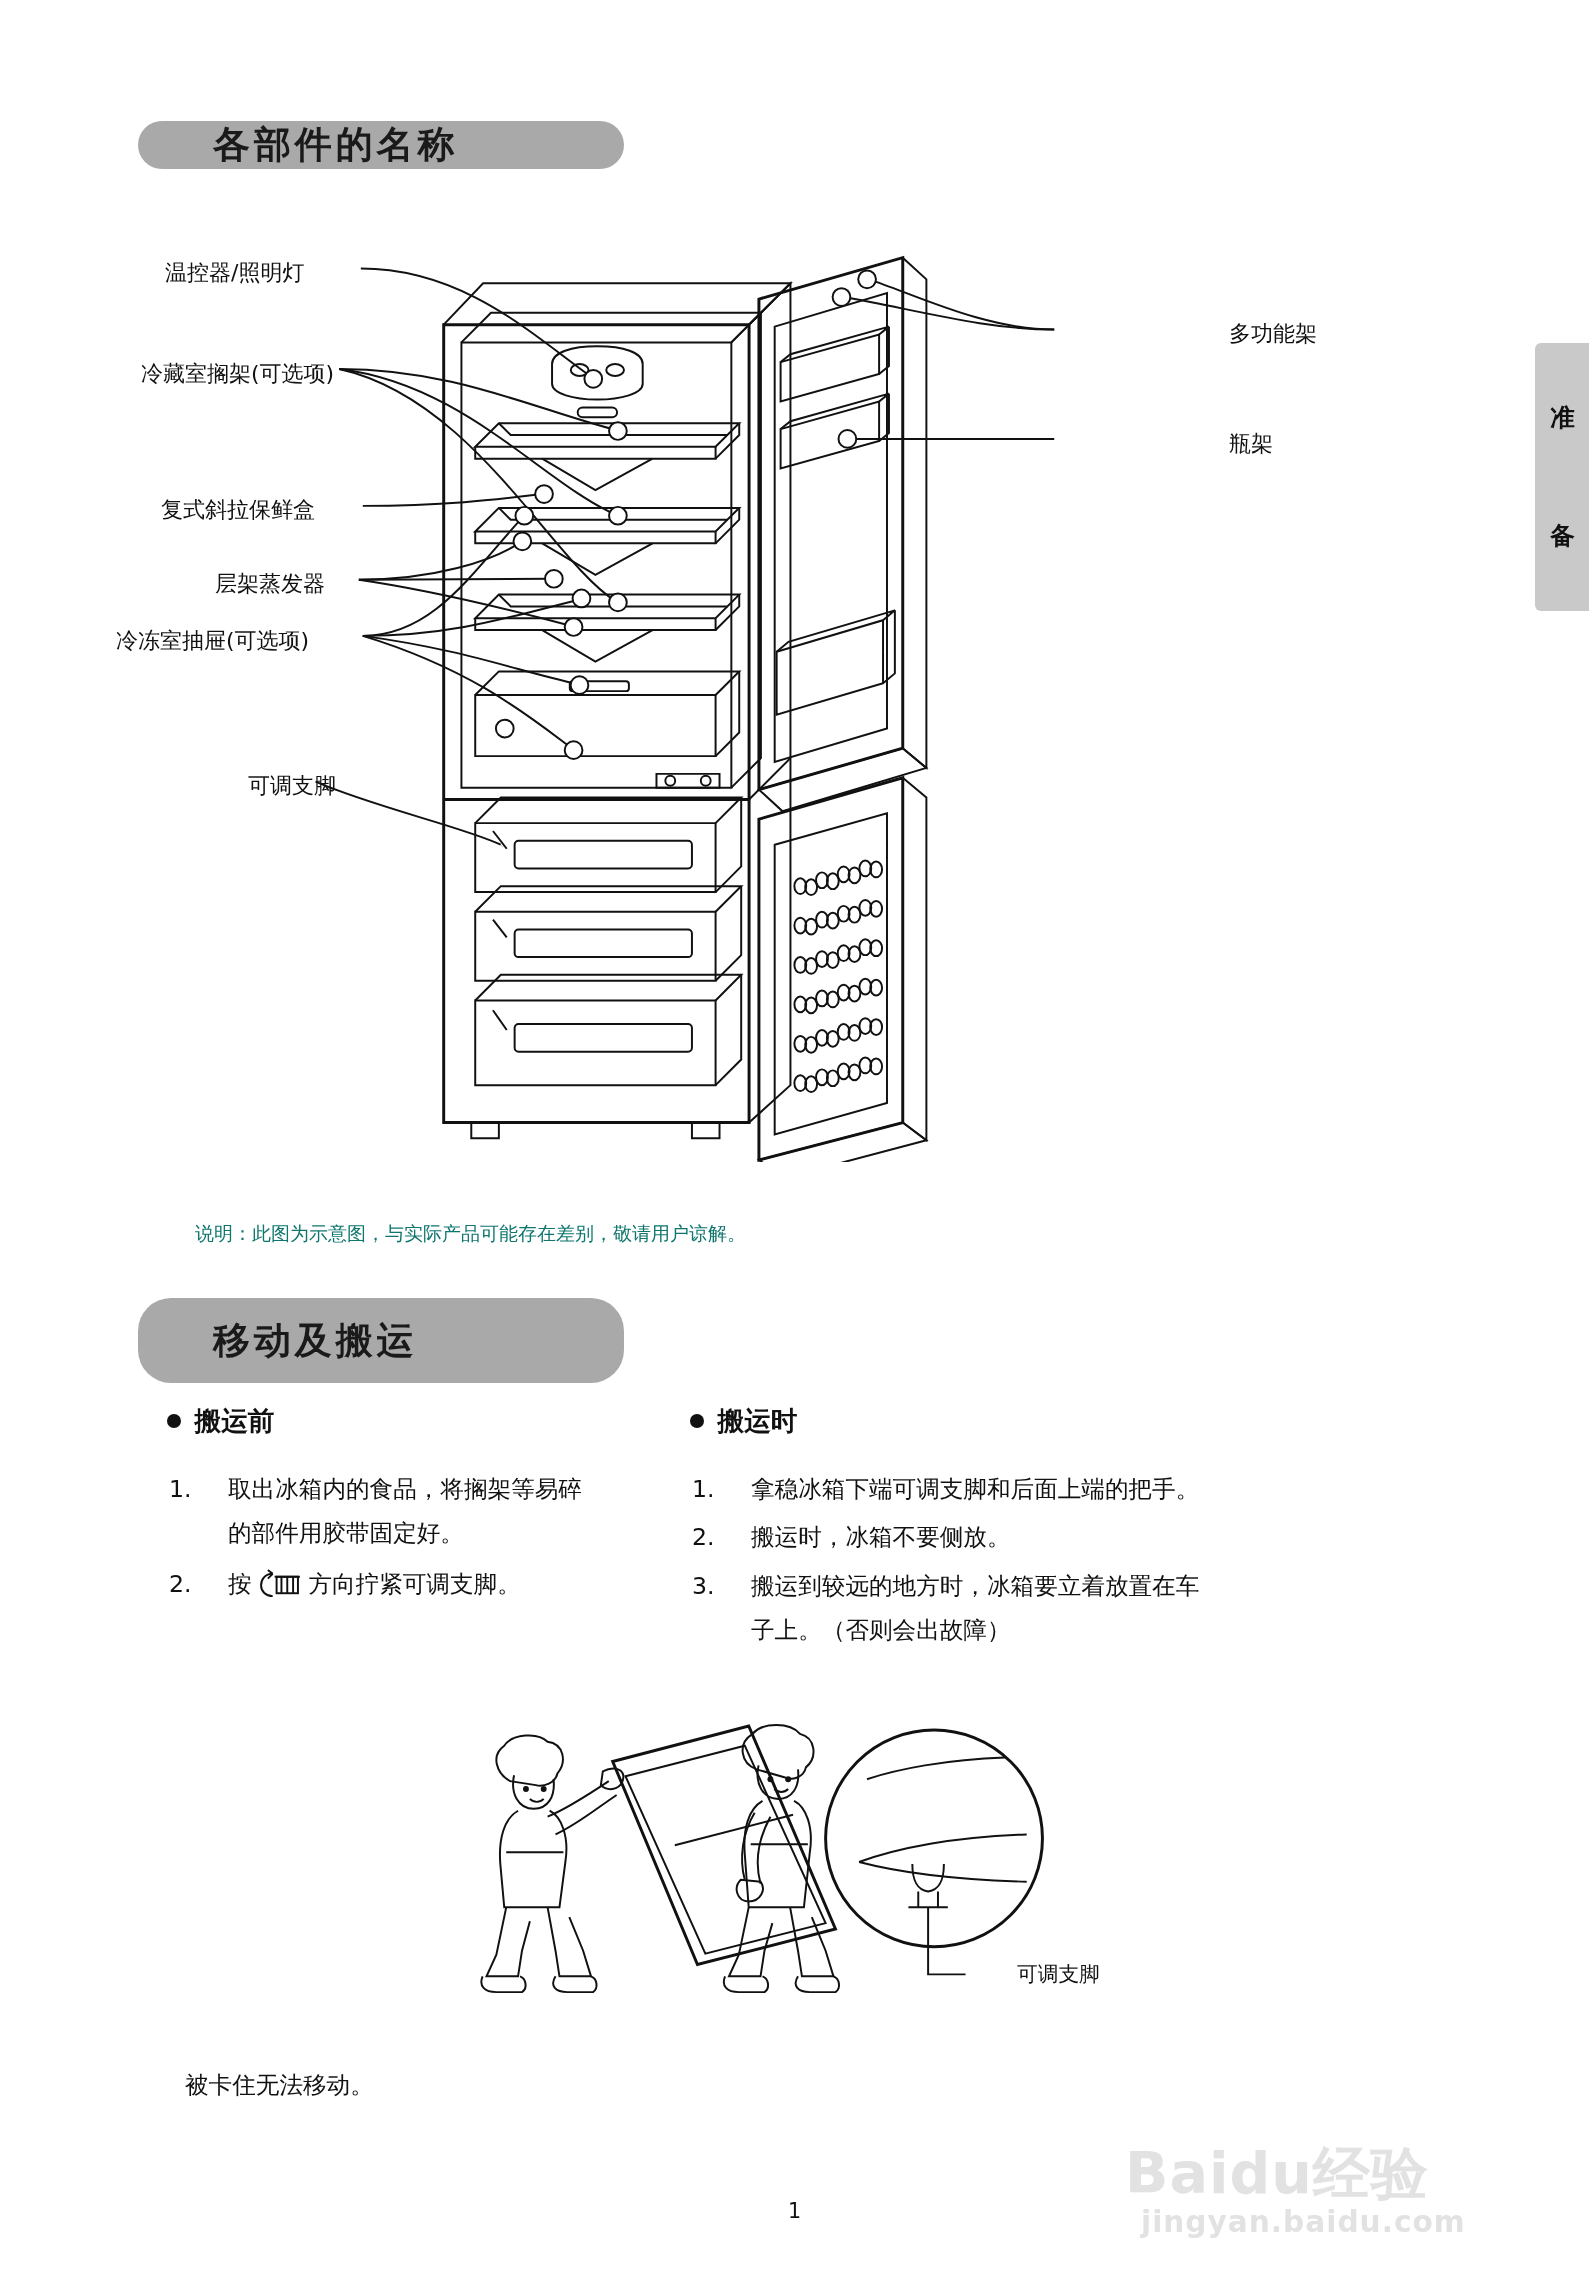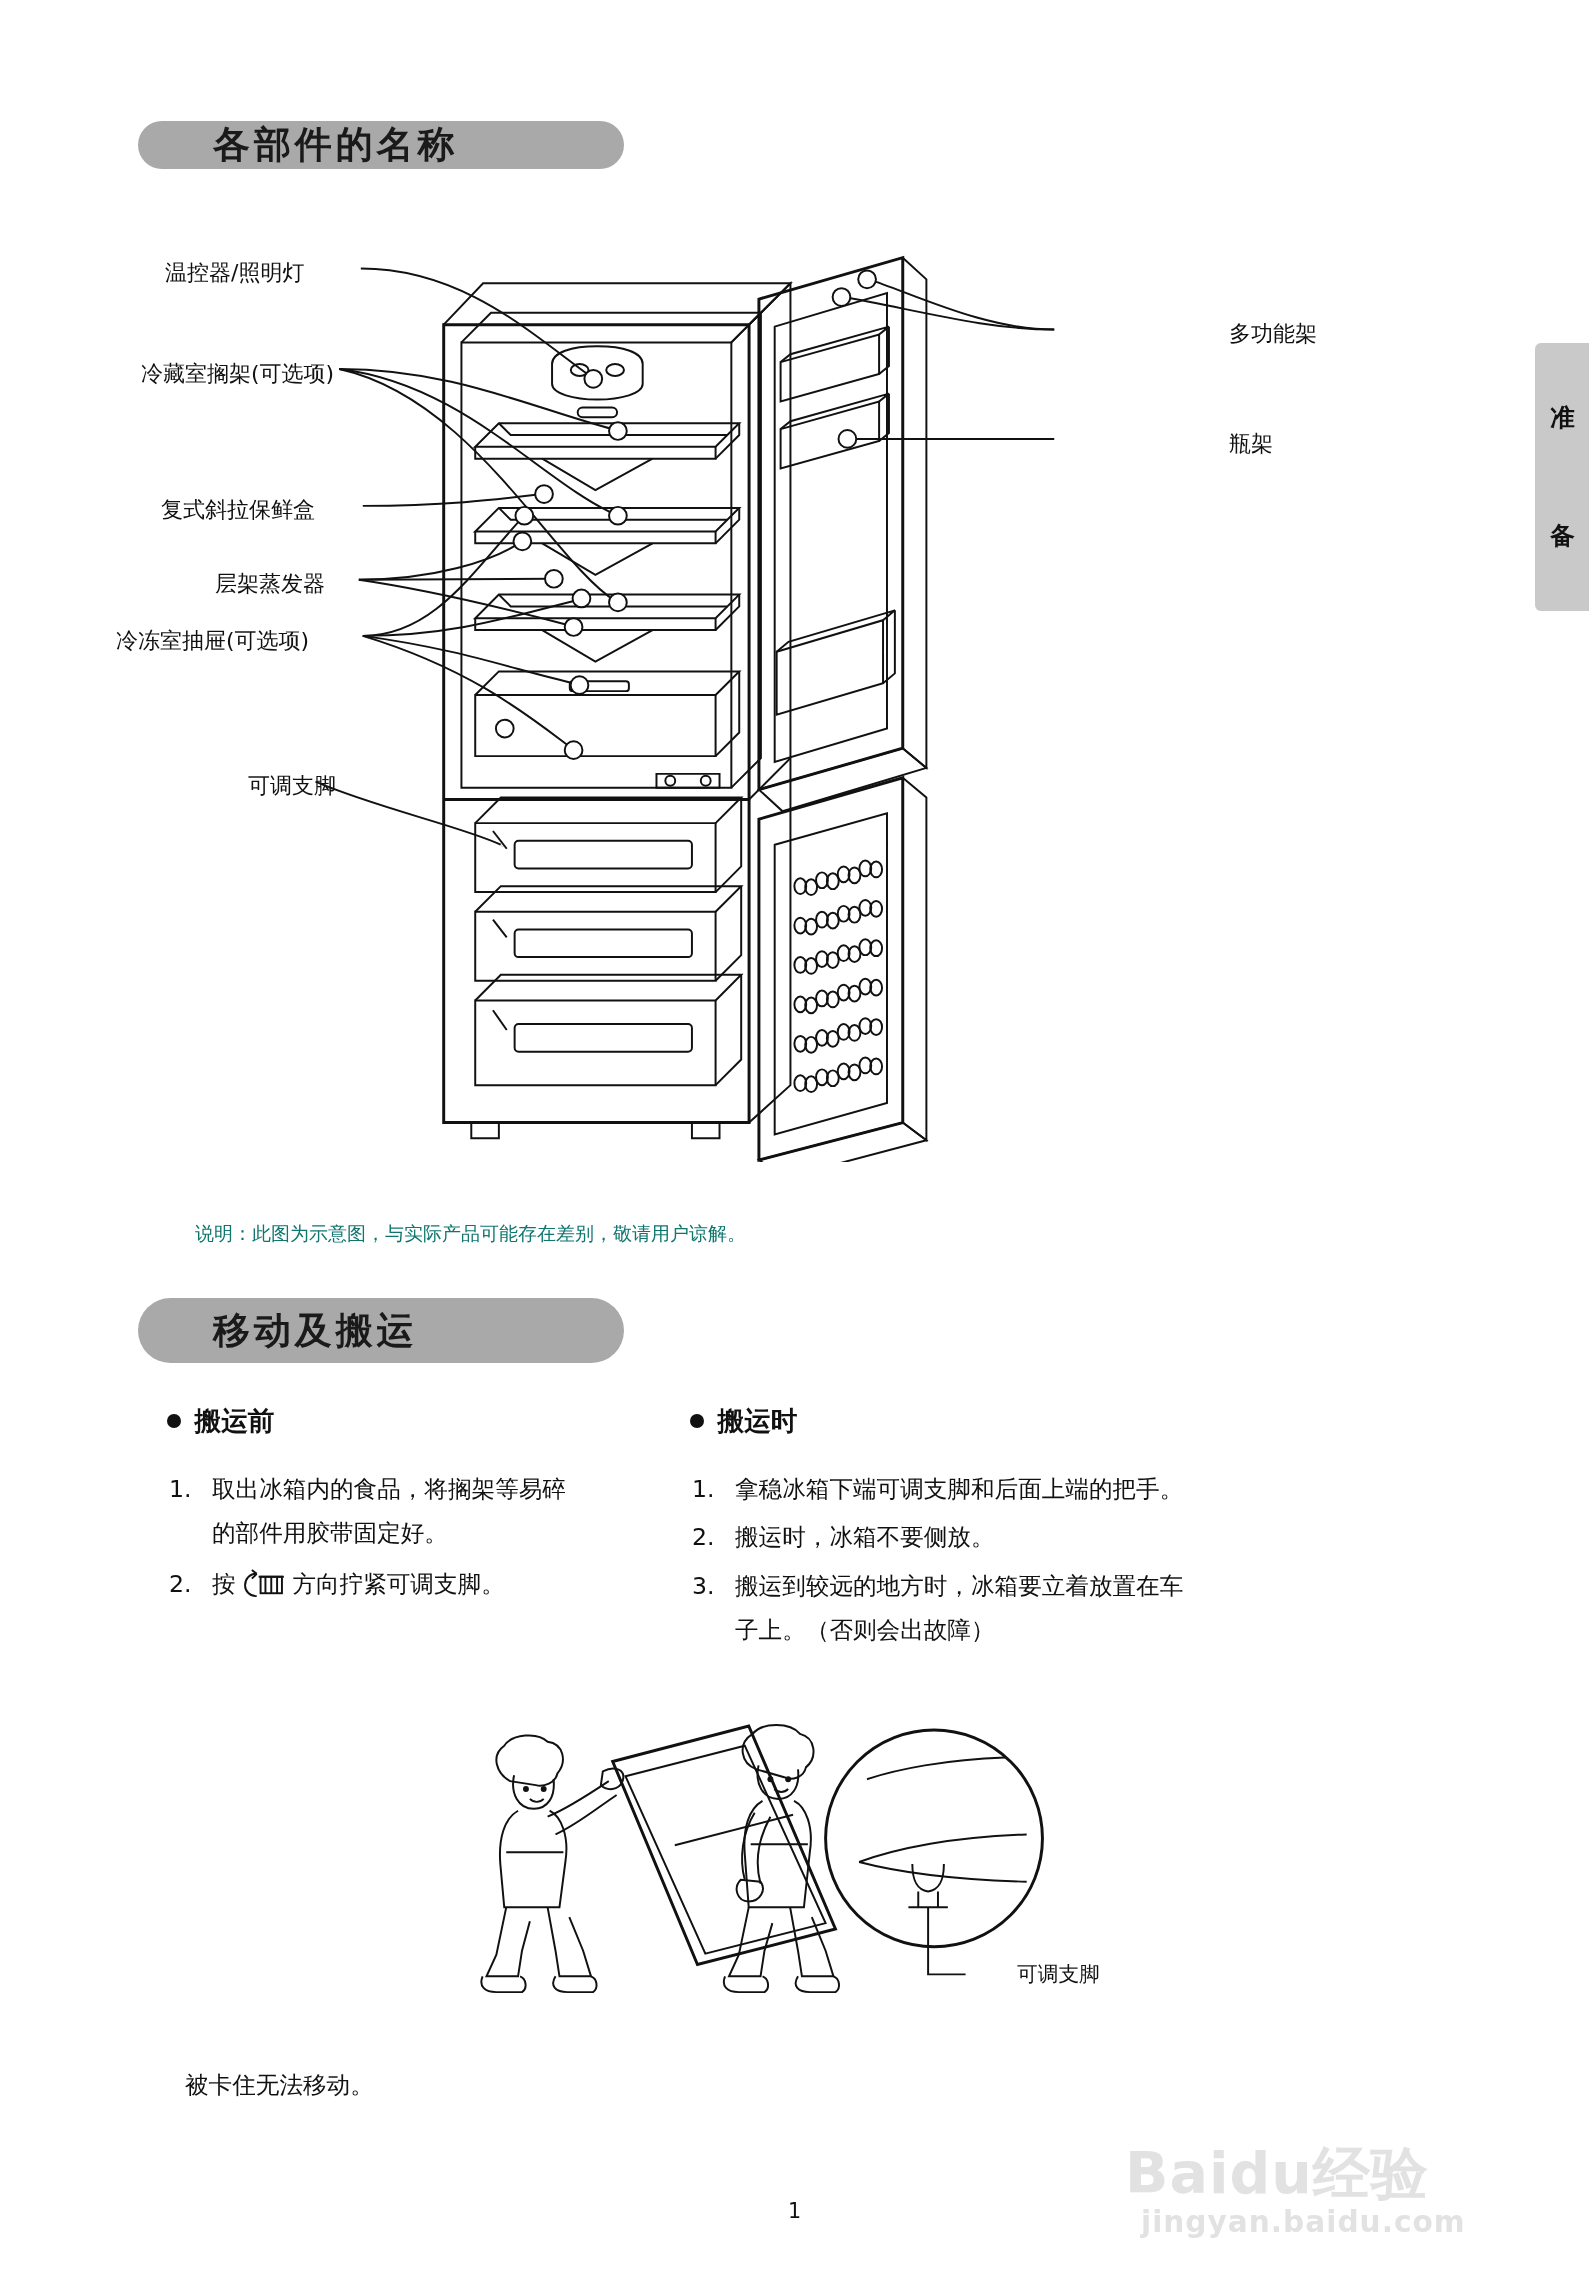--- a/index.html
+++ b/index.html
@@ -72,21 +72,21 @@
 
   .olist{position:absolute;}
   .oitem{
     display:flex;
     font-size:23.6px;
     color:#111;
     line-height:1.55;
     margin-bottom:9.9px;
   }
   .onum{width:43px;flex:none;}
-  .otext{max-width:611px;}
+  .otext{max-width:611px;margin-left:16px;}
 
   .caution{
     position:absolute;
     font-size:23.6px;
     color:#111;
     line-height:1.7;
   }
   .caution .ind{display:inline-block;width:57px;}
 
   .pagenum{
@@ -333,21 +333,21 @@
   <div class="dlabel" style="left:161px;top:495px;">复式斜拉保鲜盒</div>
   <div class="dlabel" style="left:215px;top:569px;">层架蒸发器</div>
   <div class="dlabel" style="left:116px;top:626px;text-align:right;">冷冻室抽屉(可选项)</div>
   <div class="dlabel" style="left:248px;top:771px;">可调支脚</div>
 
   <div class="dlabel" style="left:1229px;top:319px;">多功能架</div>
   <div class="dlabel" style="left:1229px;top:429px;">瓶架</div>
 
   <div class="note" style="left:195px;top:1221px;">说明：此图为示意图，与实际产品可能存在差别，敬请用户谅解。</div>
 
-  <div class="pill" style="left:138px;top:1298px;width:411px;height:65px;">
+  <div class="pill" style="left:138px;top:1298px;width:411px;height:85px;">
     <span>移动及搬运</span>
   </div>
 
   <div class="bullet-head" style="left:167px;top:1403px;">
     <span class="bullet-dot"></span><span>搬运前</span>
   </div>
 
   <div class="olist" style="left:169px;top:1471px;">
     <div class="oitem">
       <span class="onum">1.</span>

